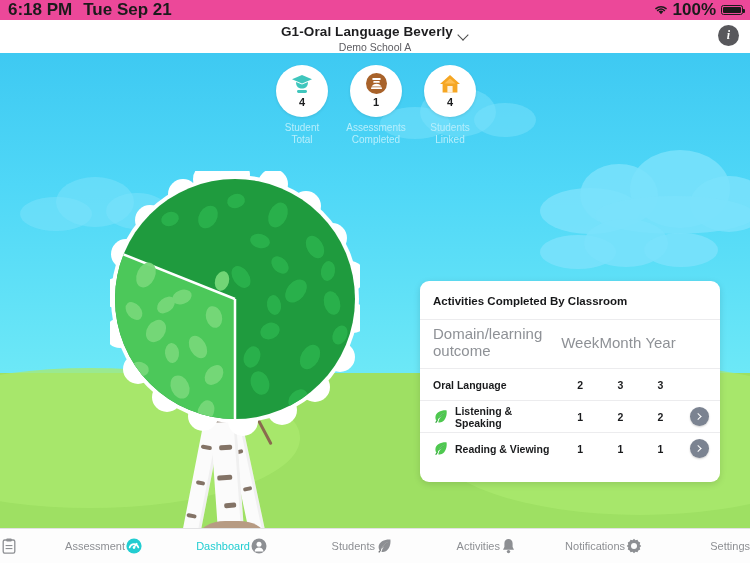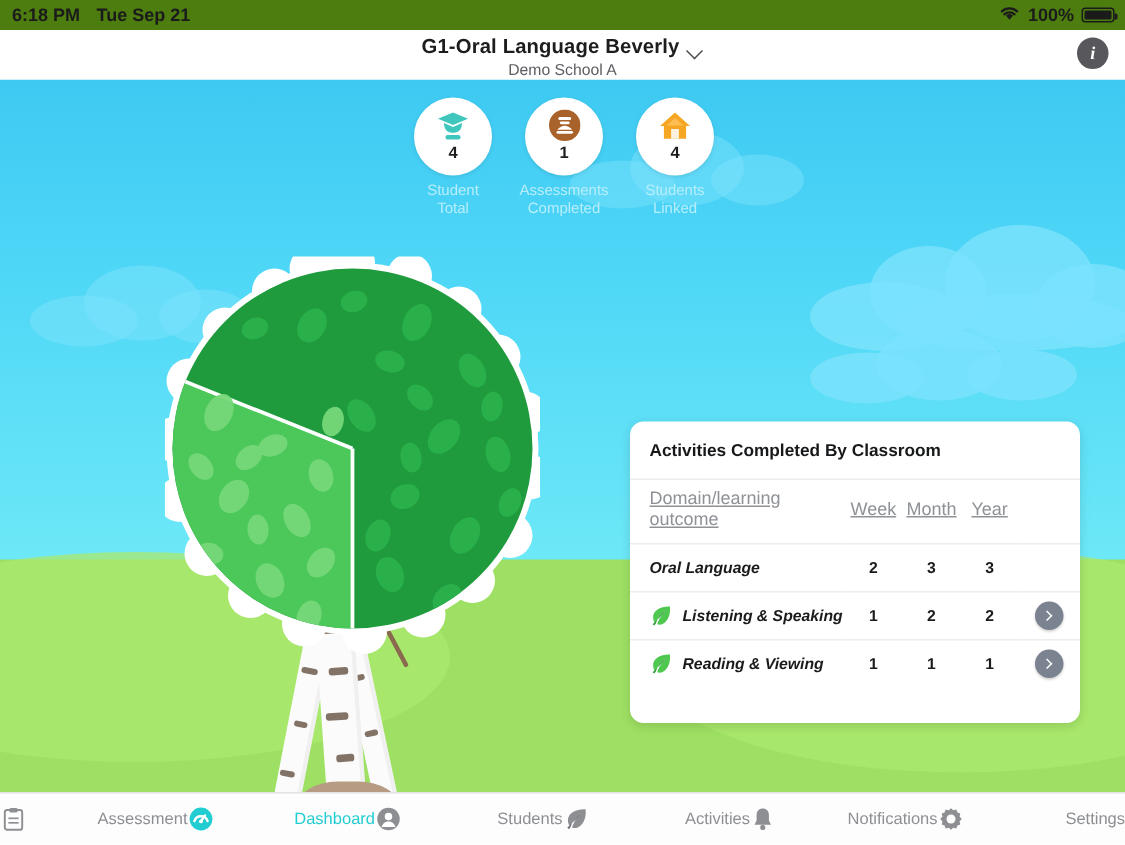--- a/index.html
+++ b/index.html
@@ -6,22 +6,22 @@
   html, body {
     width:750px; height:563px;
     font-family:"Liberation Sans", sans-serif;
     overflow:hidden; background:#fff;
   }
   .app { position:relative; width:750px; height:563px; overflow:hidden; }
 
   
   .statusbar {
     position:absolute; left:0; top:0; width:750px; height:20px;
-    background:#4d7c0f; color:#1b1b1b;
-    font-size:12px; font-weight:bold;
+    background:#ec4899; color:#1b1b1b;
+    font-size:17px; font-weight:bold;
     display:flex; align-items:center;
   }
   .sb-left { position:absolute; left:8px; display:flex; align-items:center; gap:11px; }
   .sb-right { position:absolute; right:7px; display:flex; align-items:center; gap:5px; }
   .batt {
     width:22px; height:10px; border:1.2px solid #1b1b1b;
     border-radius:2.5px; position:relative; padding:1px;
   }
   .batt::after{
     content:""; position:absolute; right:-3px; top:3px;
@@ -129,31 +129,31 @@
     position:absolute; left:420px; top:228px; width:300px; height:201px;
     background:#ffffff; border-radius:9px;
     box-shadow:0 2px 7px rgba(0,0,0,.13);
     overflow:hidden;
   }
   .card-title {
     padding:14px 0 0 13px; font-size:11.5px; font-weight:bold; color:#17181a;
   }
   .tbl { width:100%; border-collapse:collapse; margin-top:12px; }
   .tbl th {
-    font-size:12px; font-weight:normal; color:#8e9196;
-    text-align:left; padding:5px 0 9px 0;text-decoration:underline;
+    font-size:15px; font-weight:normal; color:#8e9196;
+    text-align:left; padding:5px 0 9px 0;
   }
   .tbl td { font-size:10.5px; color:#1a1b1d; padding:0; }
   .tbl tr.data-row { height:32px; }
   .tbl tr.bordered td, .tbl tr.bordered th { border-top:1px solid #ececee; }
   .c-name { padding-left:13px !important; width:140px; }
   .c-num  { width:38px; text-align:center !important; font-weight:bold;margin-left:40px; }
   .c-num.head { font-weight:normal; text-align:center !important; }
   .c-act  { width:40px; text-align:center !important; }
-  .row-label { display:flex; align-items:center; gap:7px; font-weight:bold; font-size:10.5px;font-style:italic; }
+  .row-label { display:flex; align-items:center; gap:7px; font-weight:bold; font-size:10.5px; }
   .row-label.plain { padding-left:0px; }
   .leaf-sm { width:15px; height:15px; flex:0 0 15px; }
   .go-btn {
     width:19px; height:19px; border-radius:50%; background:#7b8391;
     display:inline-flex; align-items:center; justify-content:center;
     box-shadow:0 1px 2px rgba(0,0,0,.2);
   }
   .go-btn span {
     display:block; width:5px; height:5px;
     border-top:1.7px solid #fff; border-right:1.7px solid #fff;

